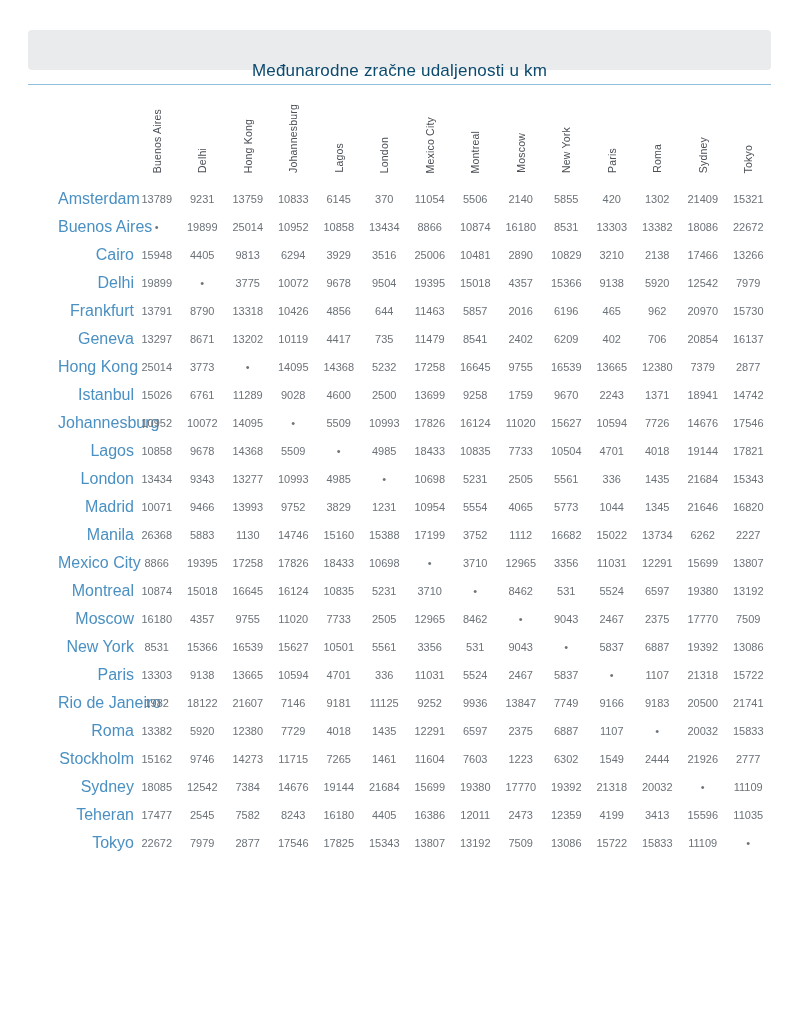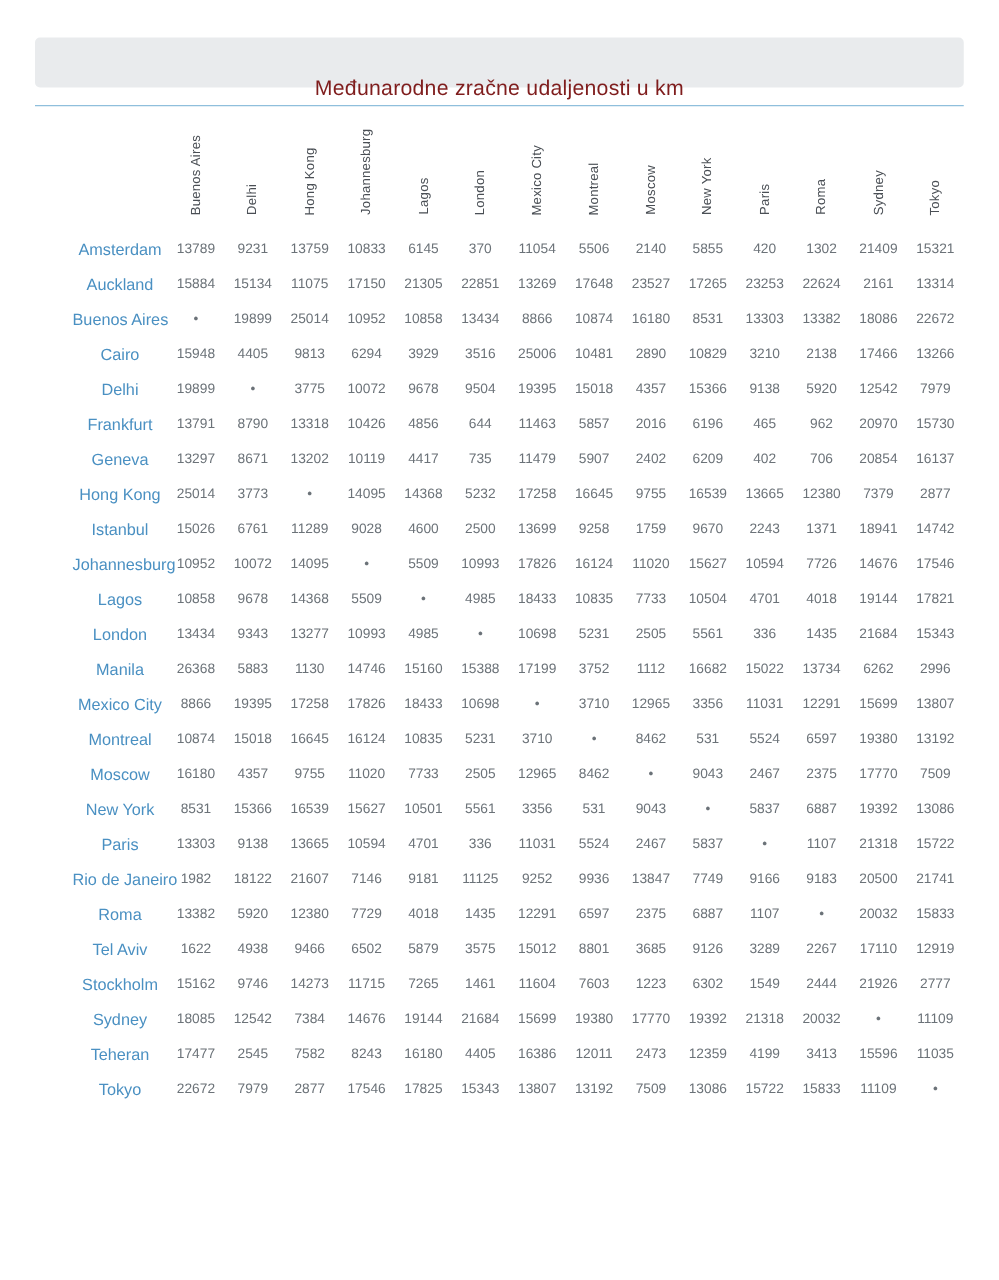--- a/index.html
+++ b/index.html
@@ -25,21 +25,21 @@
     margin-top: 30px;
     height: 40px;
     background: #e9ebed;
     border-radius: 4px;
     display: flex;
     align-items: center;
     justify-content: center;
   }
   .title-bar .title-text {
     font-size: 17px;
-    color: #7f1d1d;
+    color: #0c4a6e;
     letter-spacing: 0.2px;
     font-weight: 400;
     margin-top: 42px;
   }
   .rule {
     margin-top: 14px;
     height: 1px;
     background: #8fbfdc;
     width: 100%;
   }
@@ -70,23 +70,23 @@
   }
   table.matrix td {
     height: 28px;
     font-size: 11px;
     text-align: center;
     color: #6b7278;
     padding: 0;
     white-space: nowrap;
   }
   table.matrix td.rowhead {
-    text-align: center;
+    text-align: right;
     color: #4a90c2;
-    font-size: 13px;
+    font-size: 16px;
     padding-left: 30px;
     white-space: nowrap;
   }
   td.dot {
     color: #9aa1a7;
     font-size: 13px;
   }
 </style>
 </head>
 <body>
@@ -131,37 +131,20 @@
           <td>11054</td>
           <td>5506</td>
           <td>2140</td>
           <td>5855</td>
           <td>420</td>
           <td>1302</td>
           <td>21409</td>
           <td>15321</td>
         </tr>
         <tr>
-          <td class="rowhead">Auckland</td>
-          <td>15884</td>
-          <td>15134</td>
-          <td>11075</td>
-          <td>17150</td>
-          <td>21305</td>
-          <td>22851</td>
-          <td>13269</td>
-          <td>17648</td>
-          <td>23527</td>
-          <td>17265</td>
-          <td>23253</td>
-          <td>22624</td>
-          <td>2161</td>
-          <td>13314</td>
-        </tr>
-        <tr>
           <td class="rowhead">Buenos Aires</td>
           <td class="dot">•</td>
           <td>19899</td>
           <td>25014</td>
           <td>10952</td>
           <td>10858</td>
           <td>13434</td>
           <td>8866</td>
           <td>10874</td>
           <td>16180</td>
@@ -224,21 +207,21 @@
         </tr>
         <tr>
           <td class="rowhead">Geneva</td>
           <td>13297</td>
           <td>8671</td>
           <td>13202</td>
           <td>10119</td>
           <td>4417</td>
           <td>735</td>
           <td>11479</td>
-          <td>5907</td>
+          <td>8541</td>
           <td>2402</td>
           <td>6209</td>
           <td>402</td>
           <td>706</td>
           <td>20854</td>
           <td>16137</td>
         </tr>
         <tr>
           <td class="rowhead">Hong Kong</td>
           <td>25014</td>
@@ -318,35 +301,52 @@
           <td>10698</td>
           <td>5231</td>
           <td>2505</td>
           <td>5561</td>
           <td>336</td>
           <td>1435</td>
           <td>21684</td>
           <td>15343</td>
         </tr>
         <tr>
+          <td class="rowhead">Madrid</td>
+          <td>10071</td>
+          <td>9466</td>
+          <td>13993</td>
+          <td>9752</td>
+          <td>3829</td>
+          <td>1231</td>
+          <td>10954</td>
+          <td>5554</td>
+          <td>4065</td>
+          <td>5773</td>
+          <td>1044</td>
+          <td>1345</td>
+          <td>21646</td>
+          <td>16820</td>
+        </tr>
+        <tr>
           <td class="rowhead">Manila</td>
           <td>26368</td>
           <td>5883</td>
           <td>1130</td>
           <td>14746</td>
           <td>15160</td>
           <td>15388</td>
           <td>17199</td>
           <td>3752</td>
           <td>1112</td>
           <td>16682</td>
           <td>15022</td>
           <td>13734</td>
           <td>6262</td>
-          <td>2996</td>
+          <td>2227</td>
         </tr>
         <tr>
           <td class="rowhead">Mexico City</td>
           <td>8866</td>
           <td>19395</td>
           <td>17258</td>
           <td>17826</td>
           <td>18433</td>
           <td>10698</td>
           <td class="dot">•</td>
@@ -454,37 +454,20 @@
           <td>12291</td>
           <td>6597</td>
           <td>2375</td>
           <td>6887</td>
           <td>1107</td>
           <td class="dot">•</td>
           <td>20032</td>
           <td>15833</td>
         </tr>
         <tr>
-          <td class="rowhead">Tel Aviv</td>
-          <td>1622</td>
-          <td>4938</td>
-          <td>9466</td>
-          <td>6502</td>
-          <td>5879</td>
-          <td>3575</td>
-          <td>15012</td>
-          <td>8801</td>
-          <td>3685</td>
-          <td>9126</td>
-          <td>3289</td>
-          <td>2267</td>
-          <td>17110</td>
-          <td>12919</td>
-        </tr>
-        <tr>
           <td class="rowhead">Stockholm</td>
           <td>15162</td>
           <td>9746</td>
           <td>14273</td>
           <td>11715</td>
           <td>7265</td>
           <td>1461</td>
           <td>11604</td>
           <td>7603</td>
           <td>1223</td>

